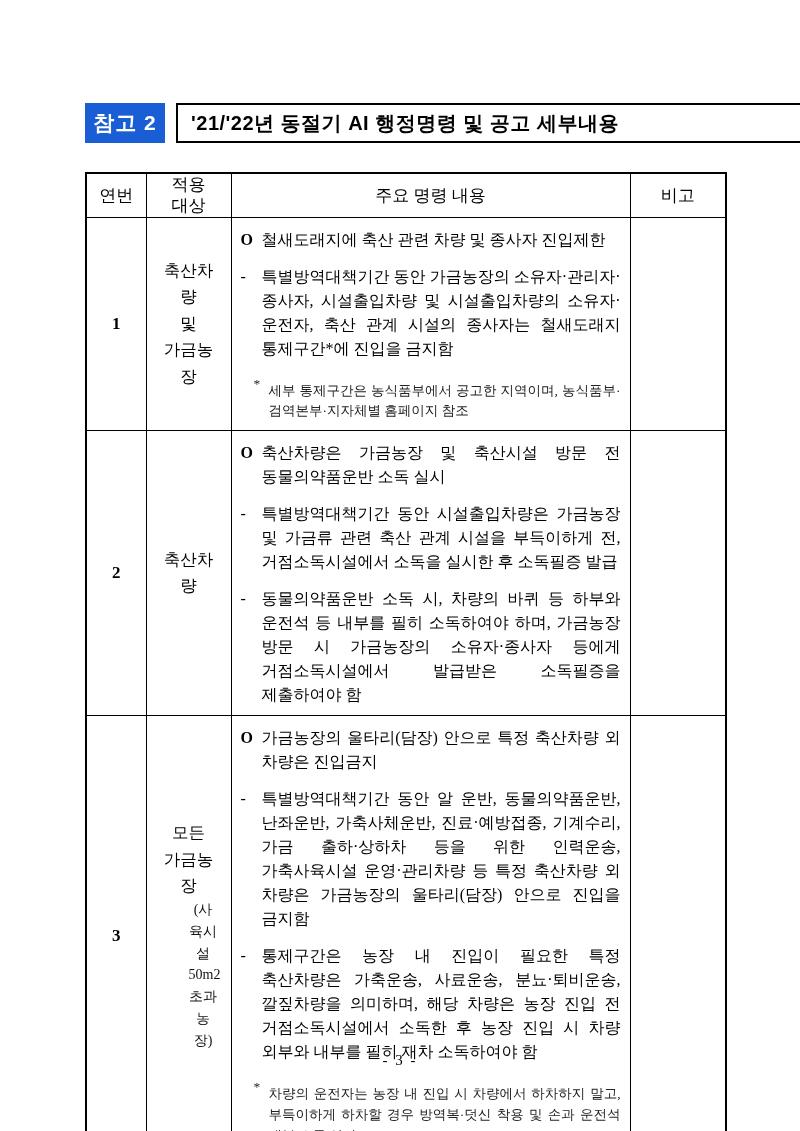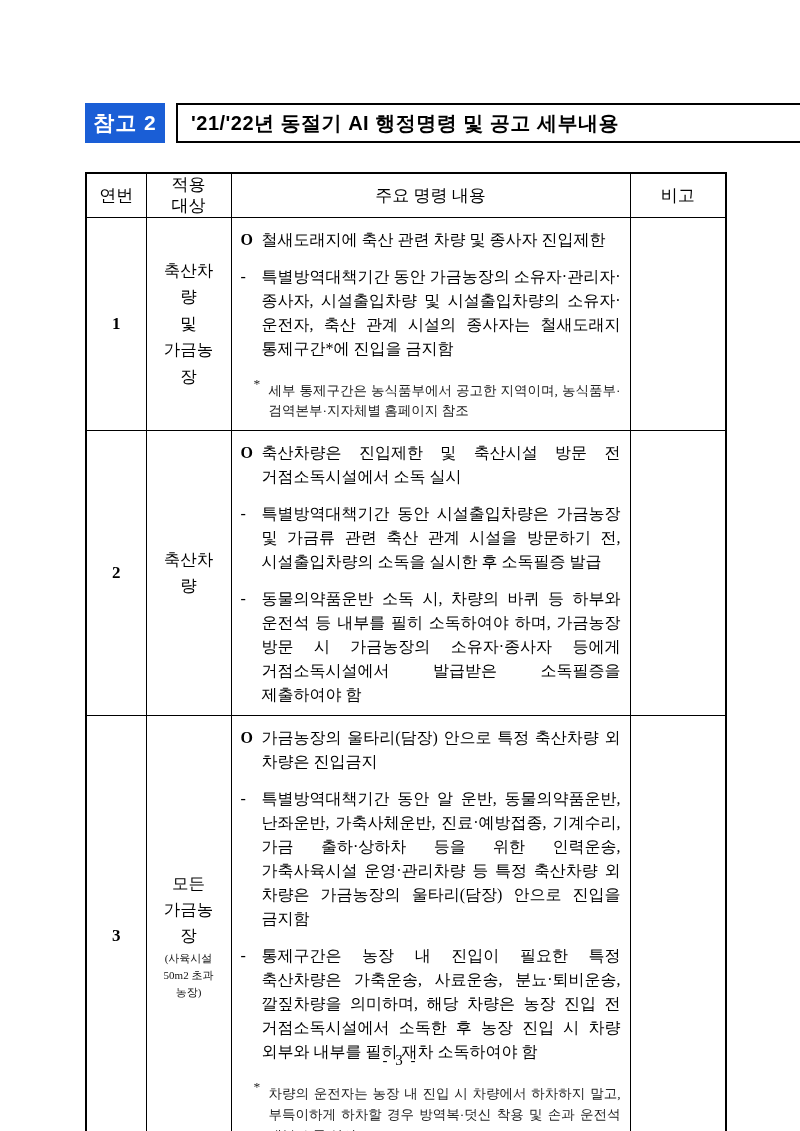--- a/index.html
+++ b/index.html
@@ -58,21 +58,21 @@
   }
   td.num {
     text-align: center; vertical-align: middle;
     font-size: 17px; font-weight: bold;
   }
   td.target {
     text-align: center; vertical-align: middle;
     font-size: 16.5px; line-height: 1.6;
     padding: 13px;
   }
-  td.target .small { font-size: 11px; line-height: 1.55; color: #111; }
+  td.target .small { font-size: 14px; line-height: 1.55; color: #111; margin-left: 29px; }
   td.remark { }
 
   tr.row-1 td { height: 178px; }
   tr.row-2 td { height: 238px; }
   tr.row-3 td { height: 377px; }
 
   td.content {
     vertical-align: top;
     padding: 10px 9px 8px 9px;
   }
@@ -147,25 +147,25 @@
           <td class="remark"></td>
         </tr>
         <tr class="row-2">
           <td class="num">2</td>
           <td class="target">
             <div>축산차량</div>
           </td>
           <td class="content">
             <div class="item heading">
               <span class="marker">O</span>
-              <span class="text"><span class="bold">축산차량은 진입제한 및 축산시설 방문 전 거점소독시설에서 소독 실시</span></span>
-            </div>
-            <div class="item body">
-              <span class="marker">-</span>
-              <span class="text"><span>특별방역대책기간 동안 </span><span class="bold">시설출입차량은 가금농장</span><span> 및 가금류 관련 축산 관계 시설을 방문하기 전, 시설출입차량의 소독을 실시한 후 소독필증 발급</span></span>
+              <span class="text"><span class="bold">축산차량은 가금농장 및 축산시설 방문 전 동물의약품운반 소독 실시</span></span>
+            </div>
+            <div class="item body">
+              <span class="marker">-</span>
+              <span class="text"><span>특별방역대책기간 동안 </span><span class="bold">시설출입차량은 가금농장</span><span> 및 가금류 관련 축산 관계 시설을 부득이하게 전, 거점소독시설에서 소독을 실시한 후 소독필증 발급</span></span>
             </div>
             <div class="item body">
               <span class="marker">-</span>
               <span class="text"><span>동물의약품운반 소독 시, 차량의 바퀴 등 </span><span class="bold">하부와 운전석 등 내부를 필히 소독</span><span>하여야 하며, 가금농장 방문 시 가금농장의 소유자·종사자 등에게 거점소독시설에서 발급받은 </span><span class="bold">소독필증을 제출</span><span>하여야 함</span></span>
             </div>
           </td>
           <td class="remark"></td>
         </tr>
         <tr class="row-3">
           <td class="num">3</td>

